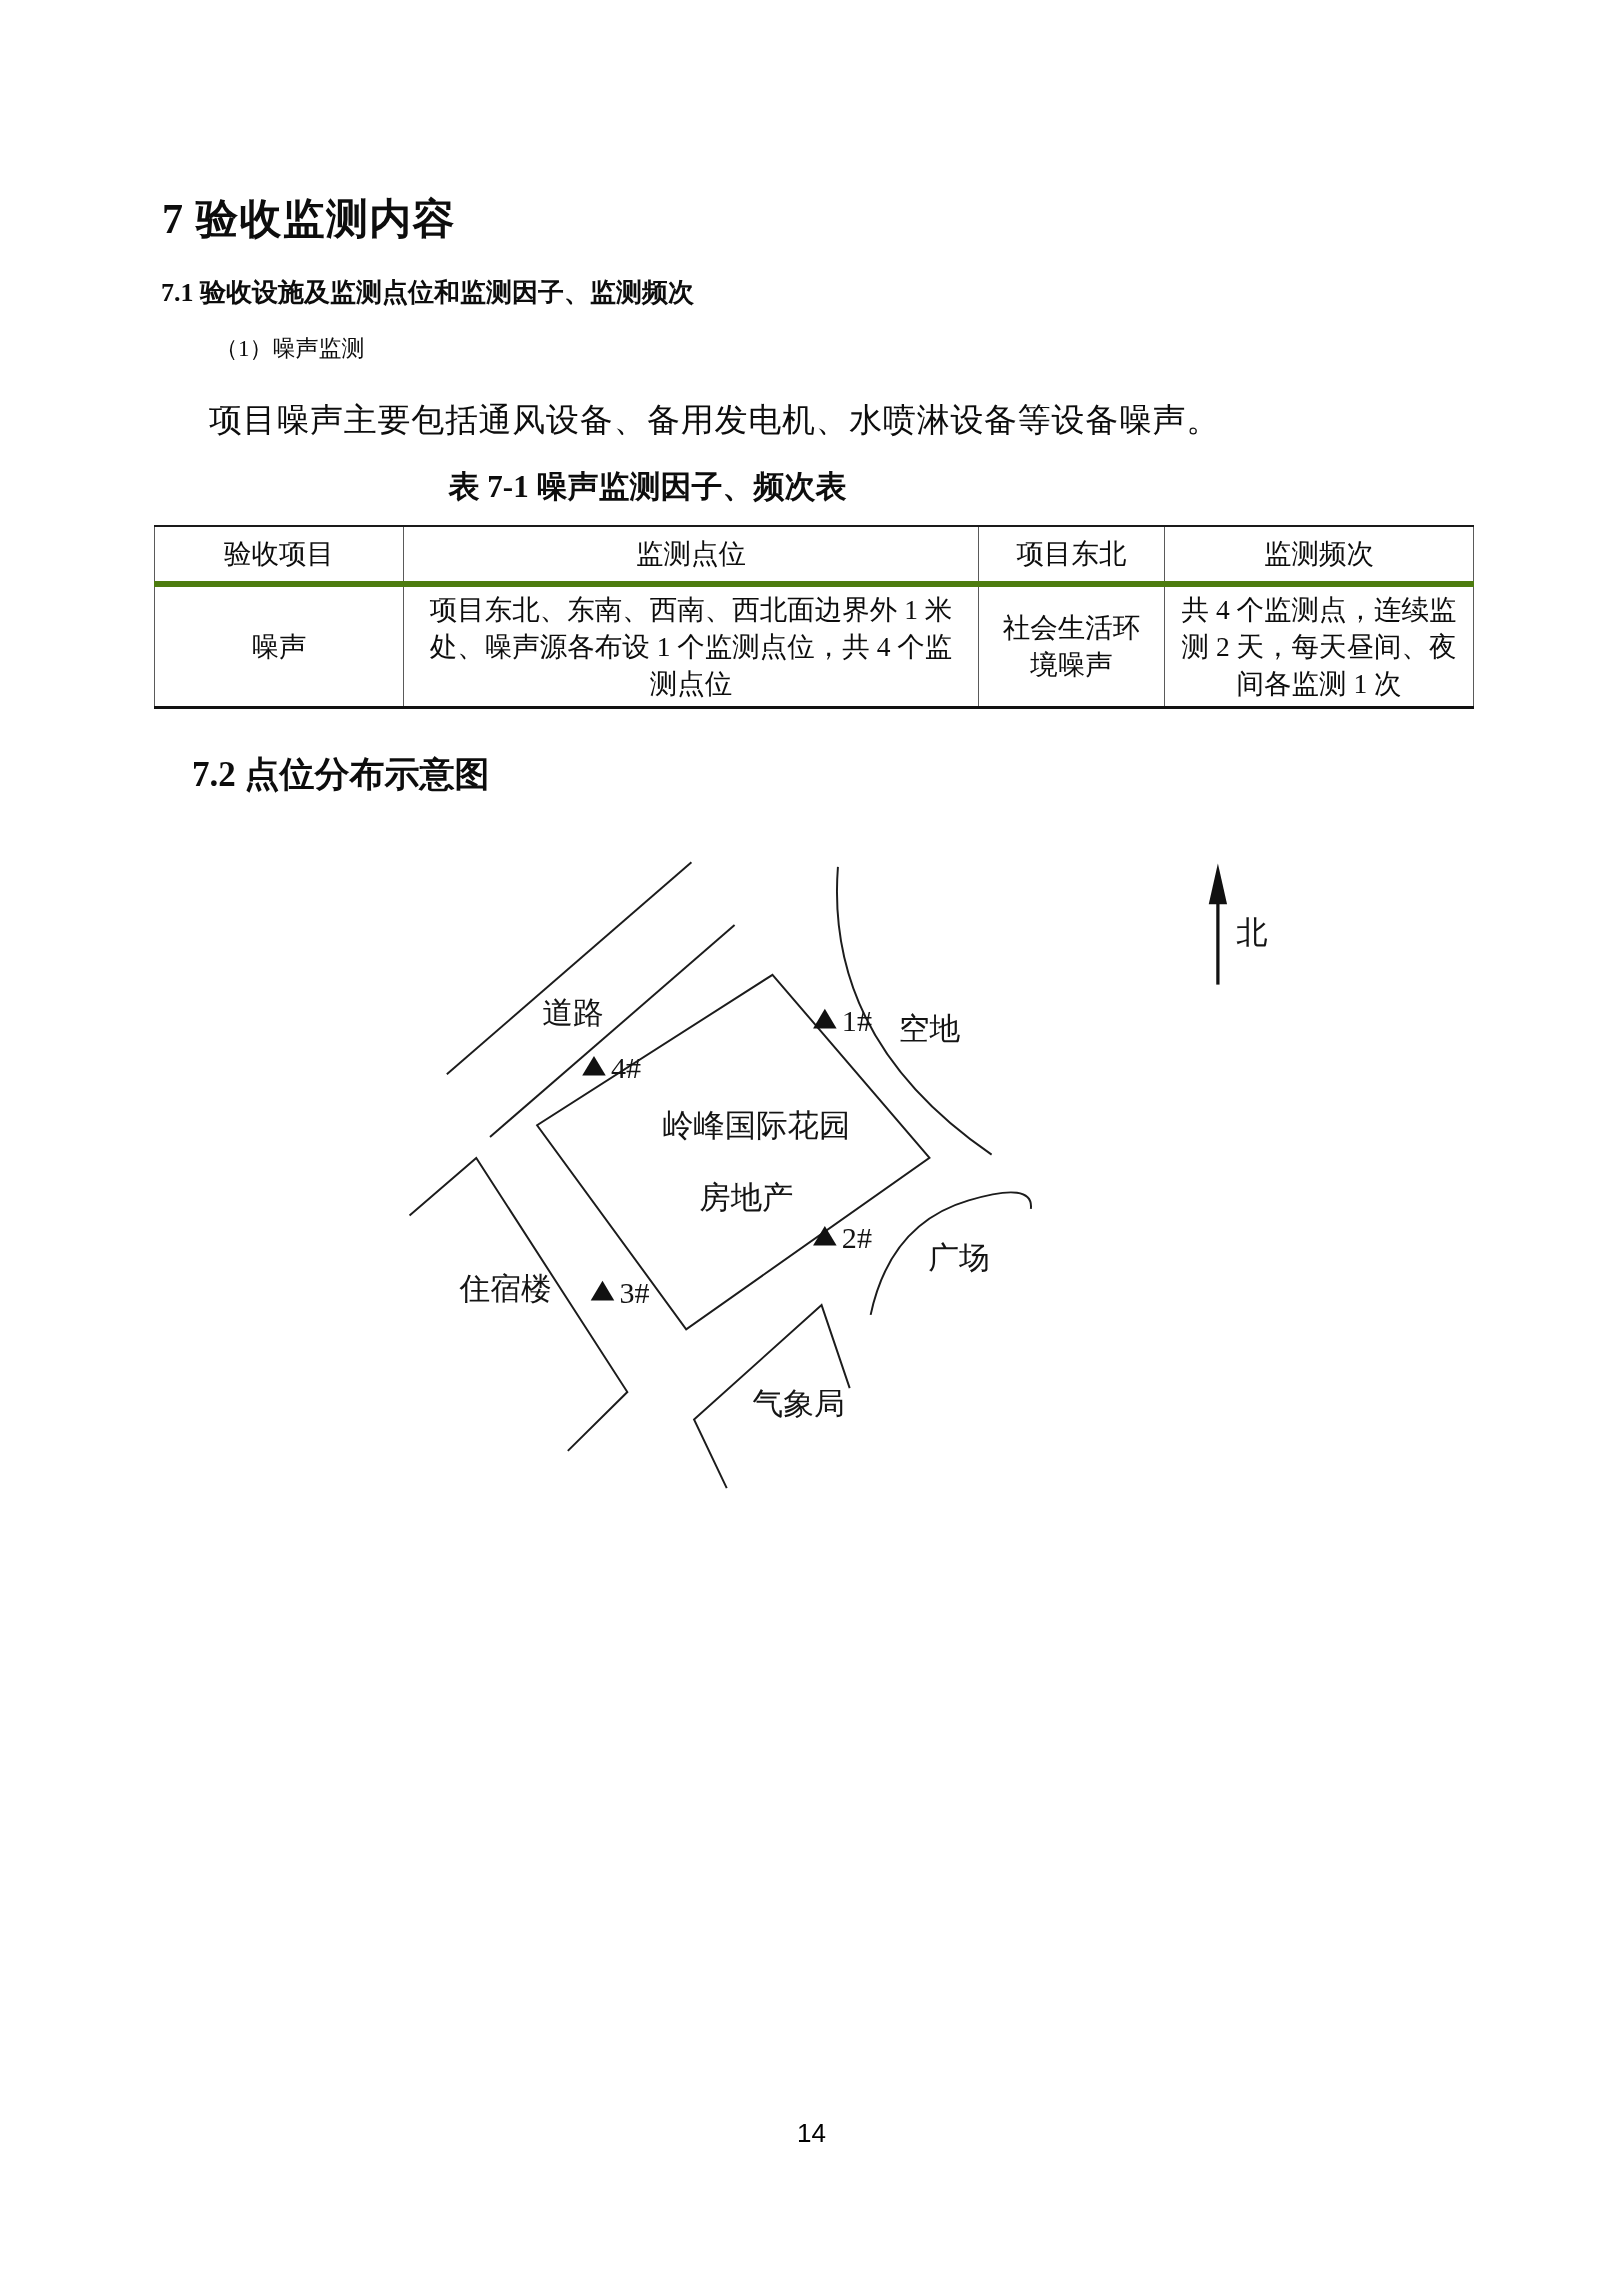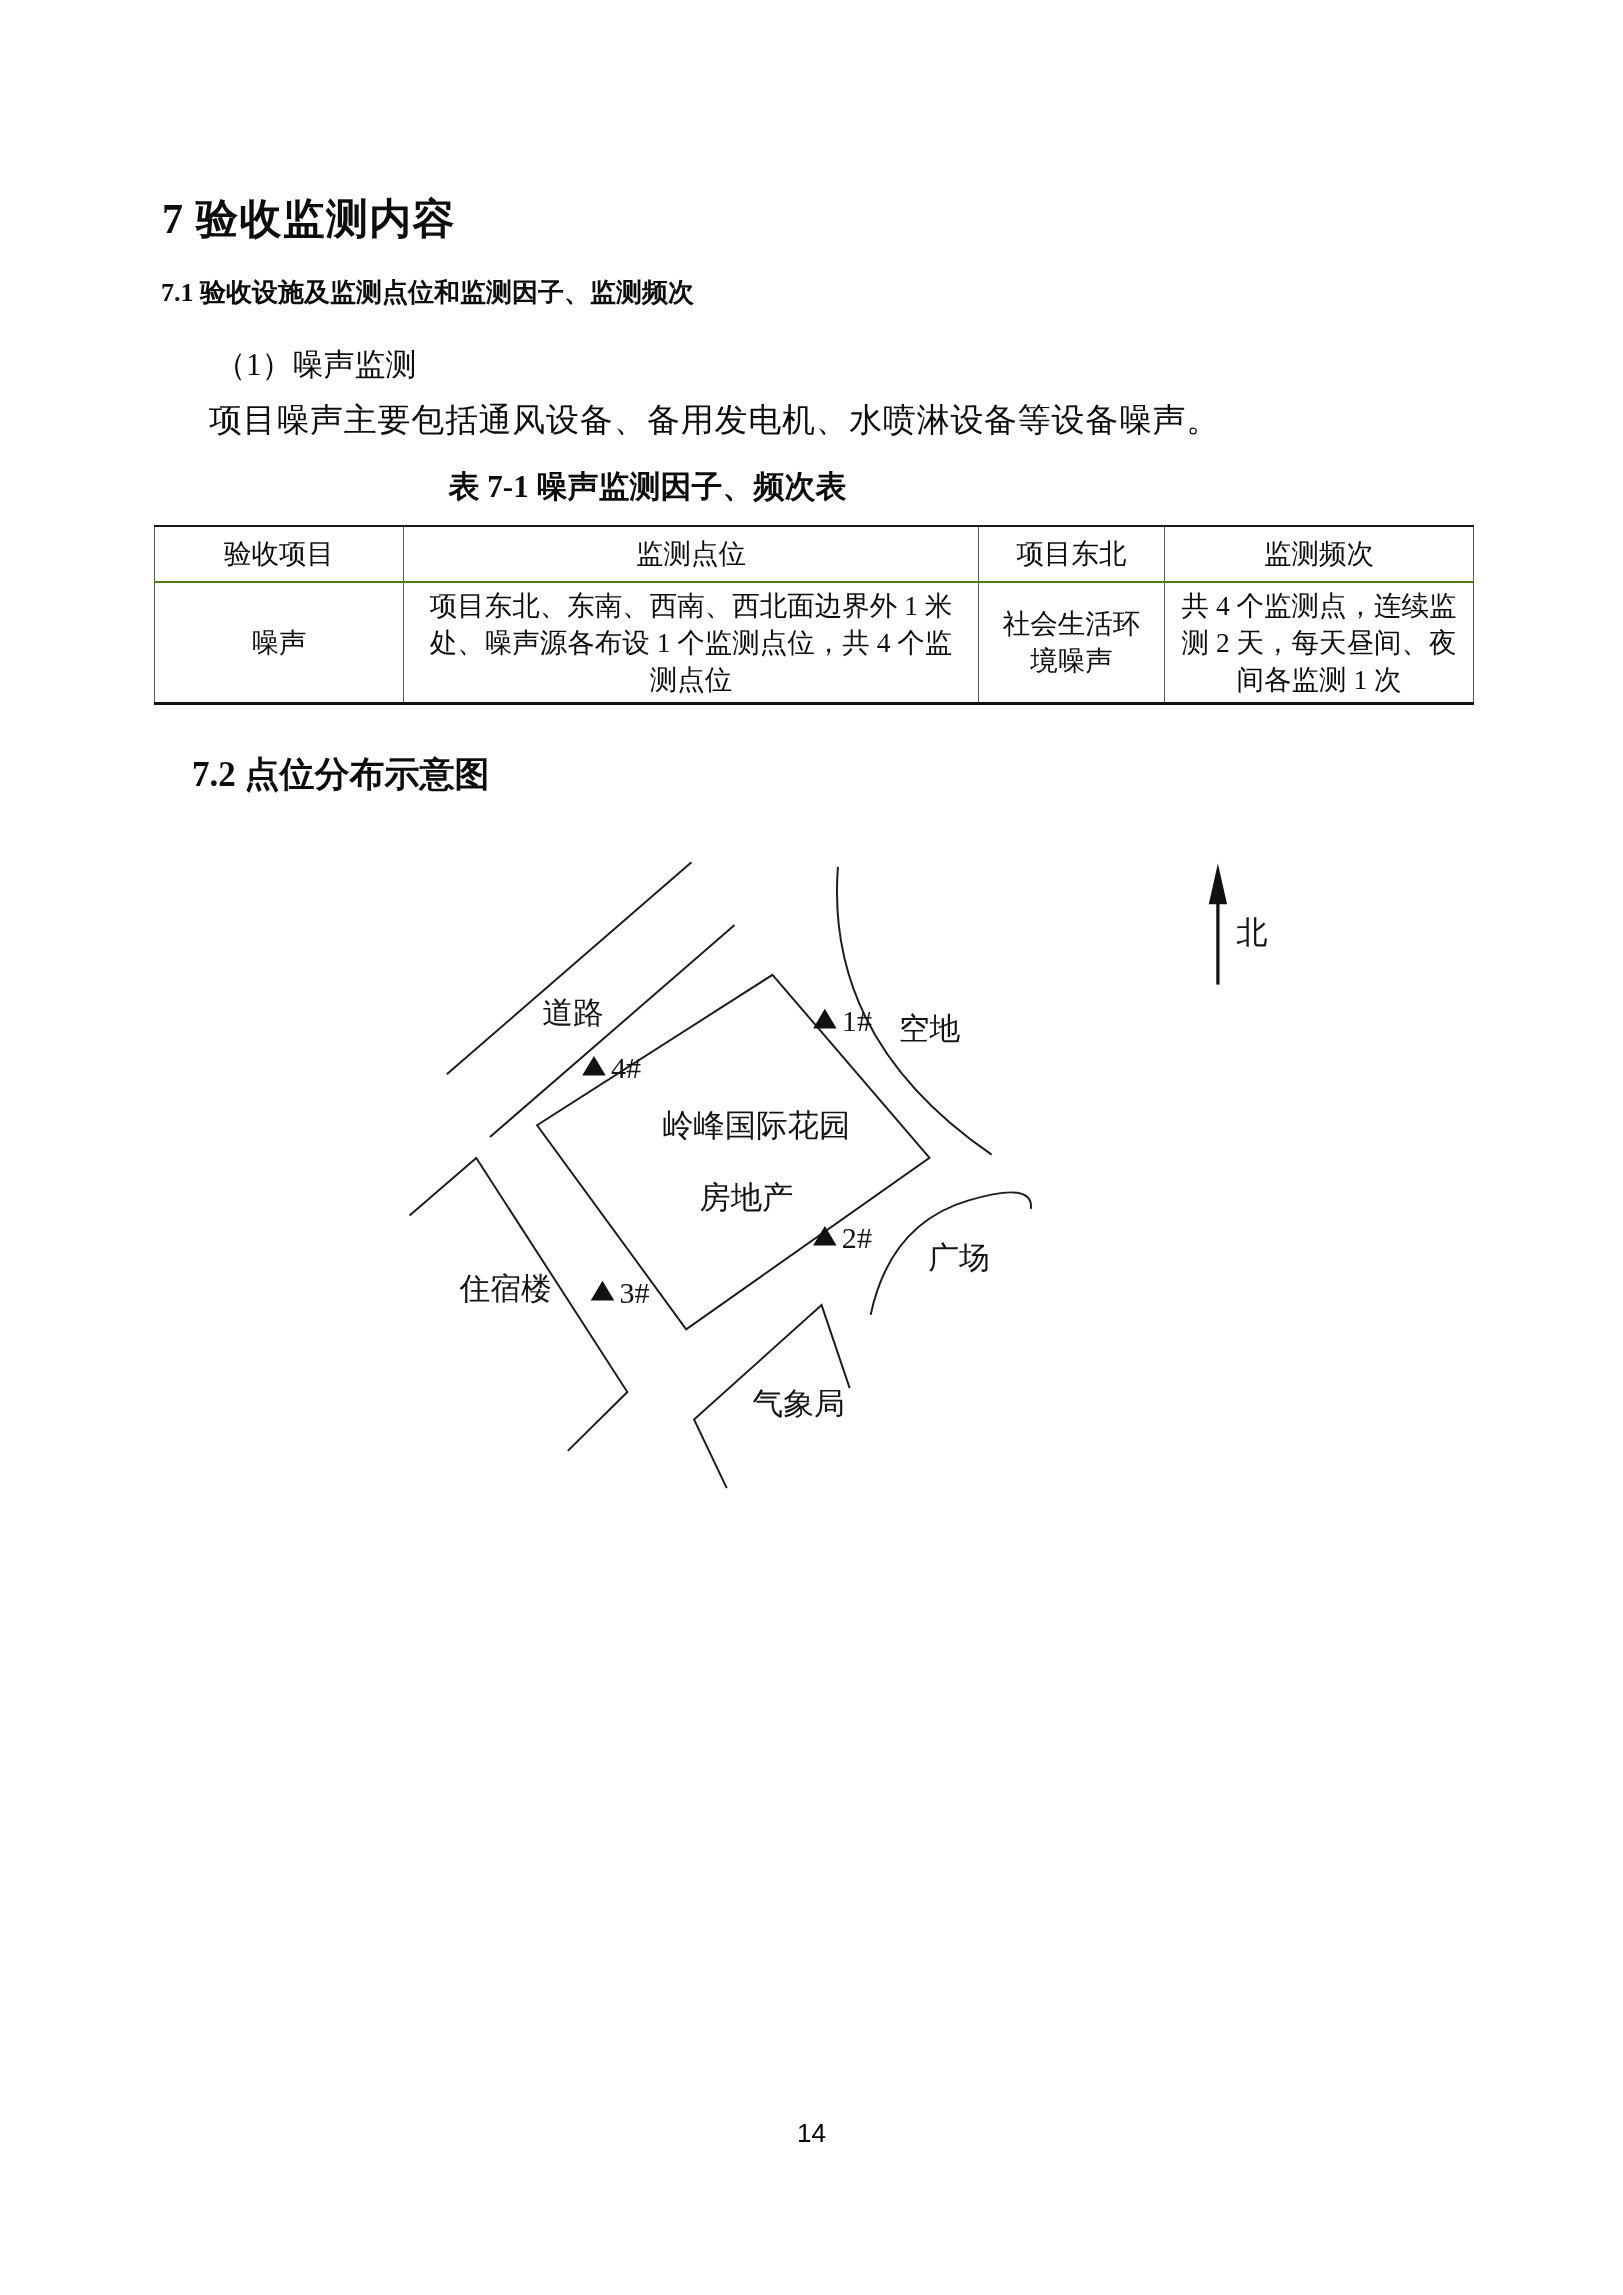--- a/index.html
+++ b/index.html
@@ -3,32 +3,32 @@
 <meta charset="utf-8">
 <style>
   html,body{margin:0;padding:0;}
   body{
     width:1623px;height:2295px;background:#ffffff;position:relative;
     font-family:"Liberation Serif","DejaVu Serif",serif;color:#0d0d0d;
   }
   .abs{position:absolute;}
   .h1{left:162px;top:191px;font-size:42px;font-weight:bold;letter-spacing:1.3px;}
   .h2a{left:161px;top:275px;font-size:26px;font-weight:bold;}
-  .item1{left:215px;top:344px;font-size:31px;}
+  .item1{left:215px;top:333px;font-size:23px;}
   .para{left:209px;top:398px;font-size:33px;letter-spacing:0.7px;}
   .caption{left:0;top:466px;width:1295px;text-align:center;font-size:31px;font-weight:bold;}
   .tbl-wrap{left:154px;top:525px;width:1320px;}
   table.tbl{
     width:1320px;border-collapse:collapse;table-layout:fixed;
     font-size:27.5px;text-align:center;
     border-top:2.6px solid #1a1a1a;border-bottom:3.9px solid #111111;
     border-left:1.3px solid #5a5a5a;border-right:1.3px solid #5a5a5a;
   }
   table.tbl td{border-left:1.3px solid #5a5a5a;vertical-align:middle;padding:3.9px 6.5px;line-height:37px;}
-  table.tbl tr.hdr td{height:46px;border-bottom:2px solid #4d7c0f;line-height:33px;}
+  table.tbl tr.hdr td{height:46px;border-bottom:6px solid #4d7c0f;line-height:33px;}
   table.tbl tr.bodyrow td{height:105px;}
   .h2b{left:192px;top:751px;font-size:35px;font-weight:bold;}
   .diagram{left:406px;top:844px;width:890px;height:654px;}
   .pageno{left:0;top:2118px;width:1623px;text-align:center;font-size:26px;
     font-family:"Liberation Sans","DejaVu Sans",sans-serif;color:#000000;}
   svg text{font-family:"Liberation Serif","DejaVu Serif",serif;fill:#141414;}
 </style>
 </head>
 <body>
 

